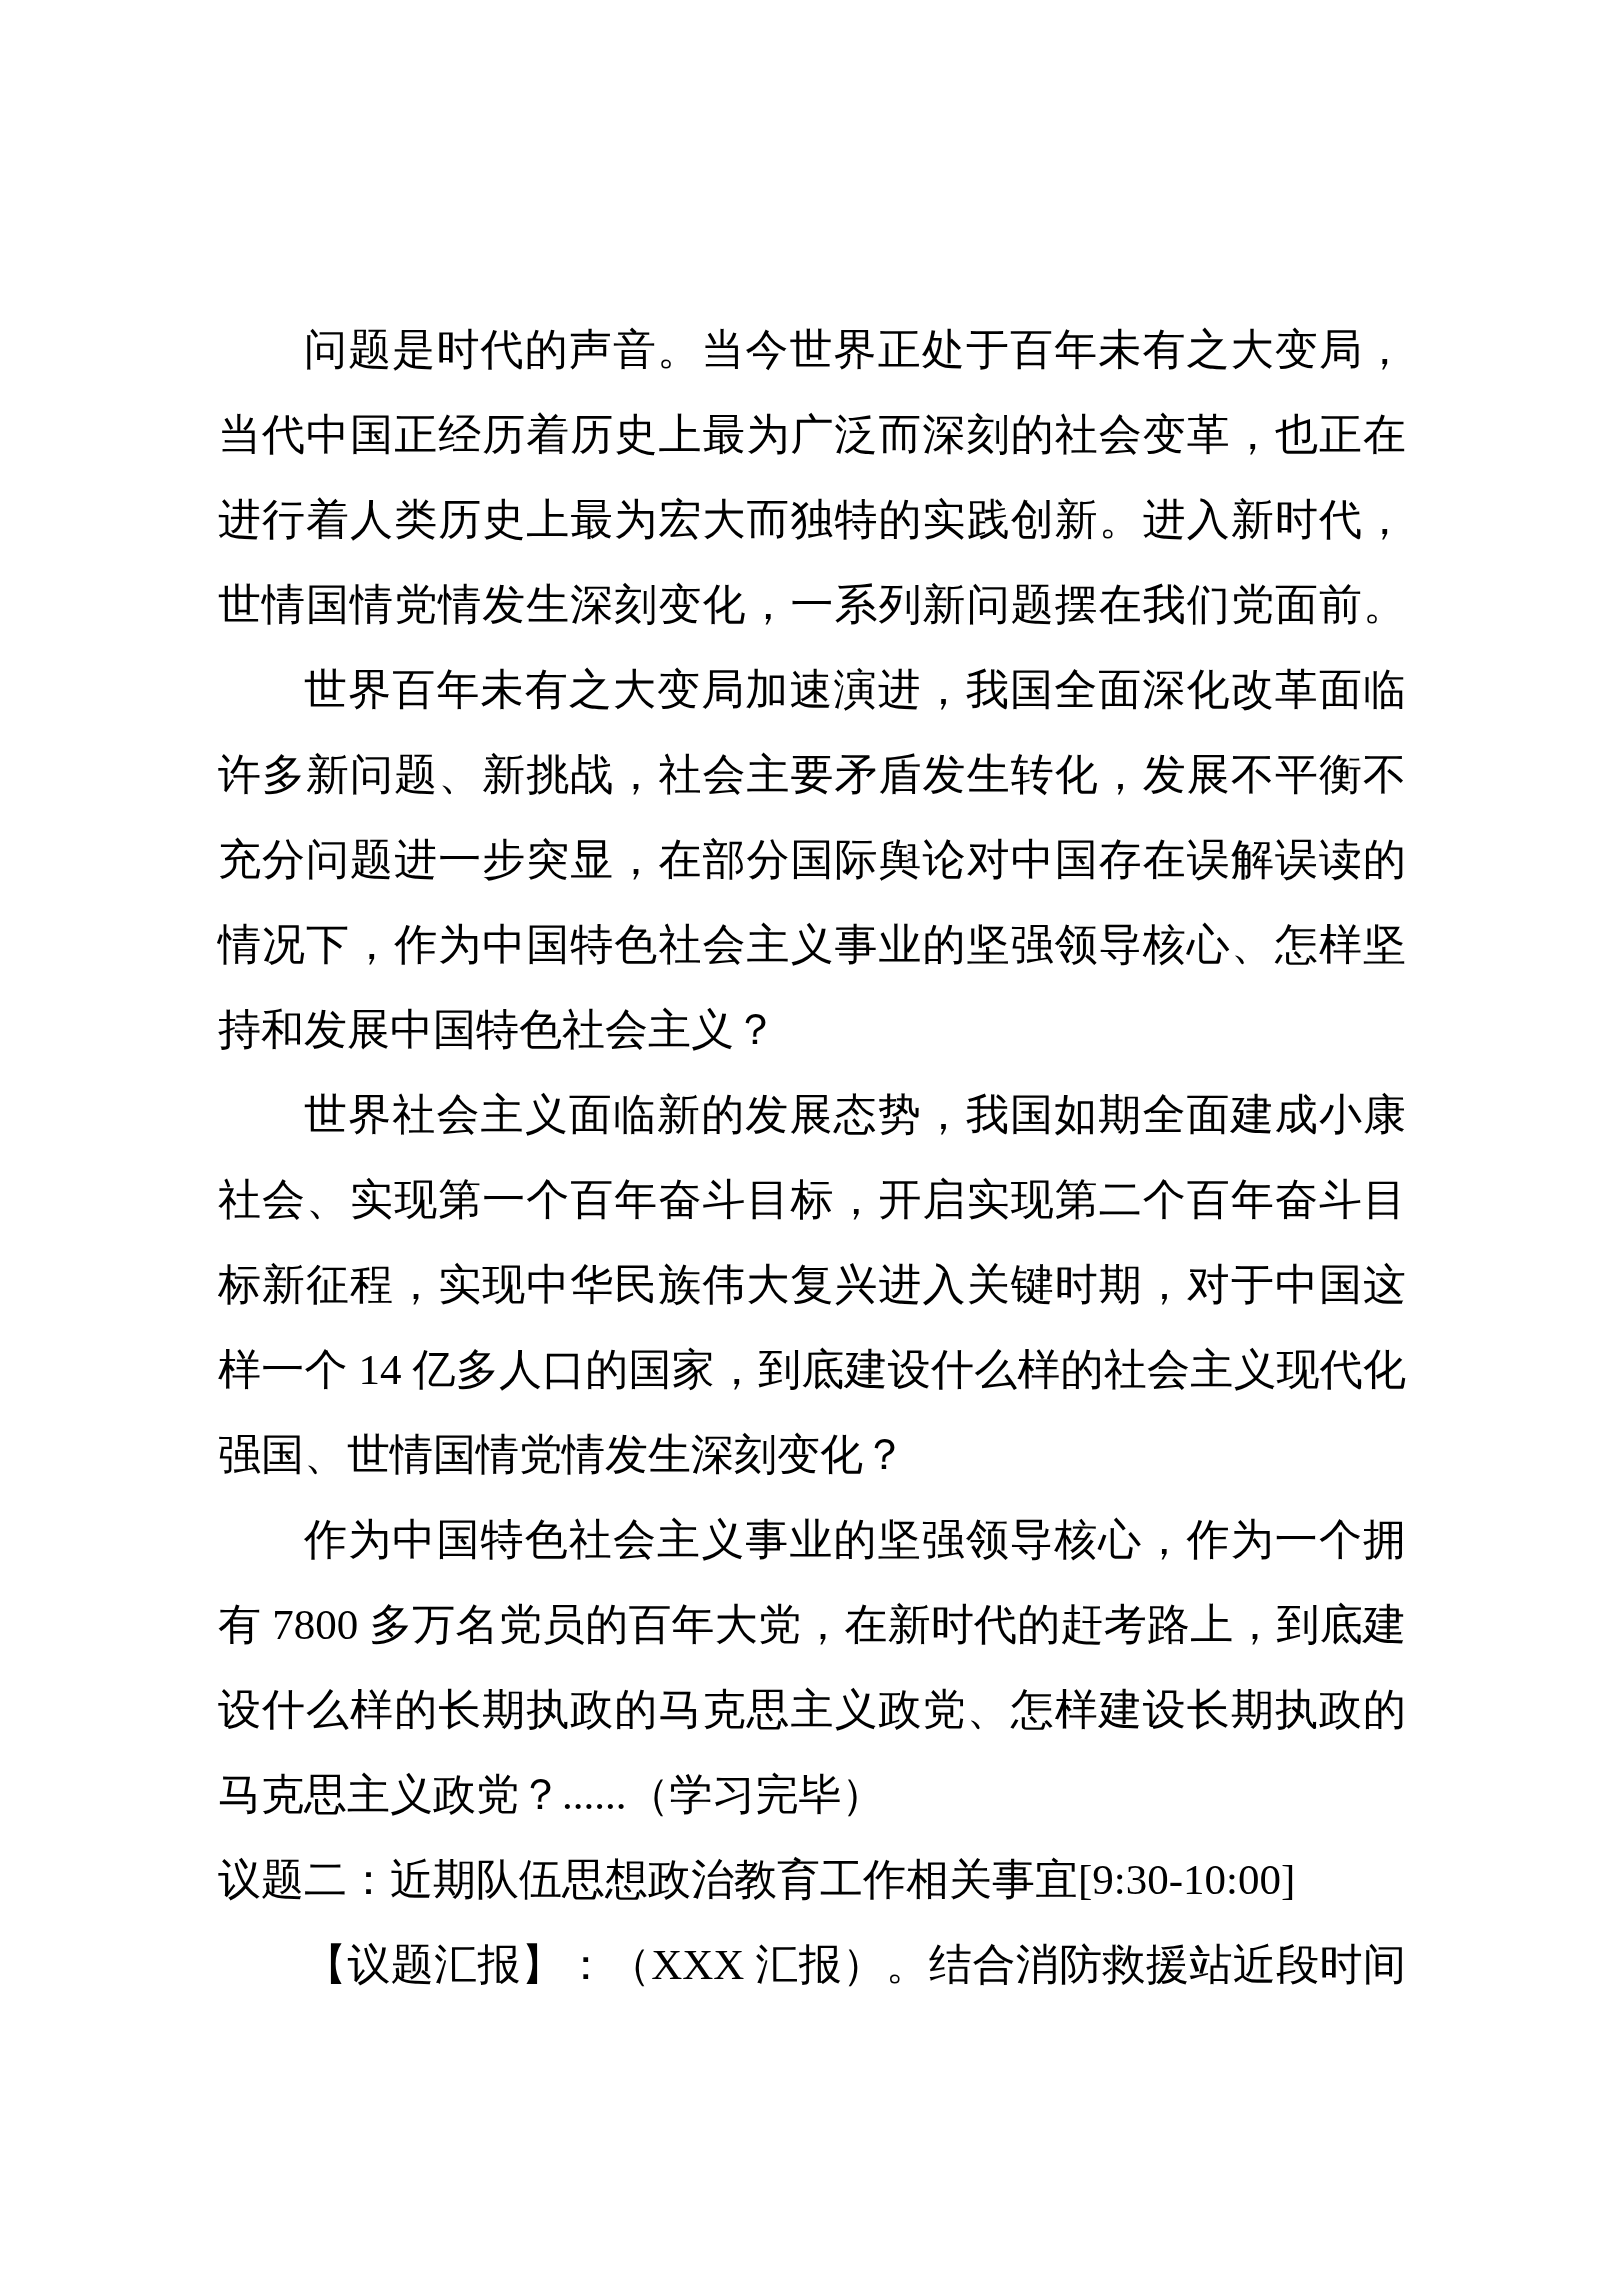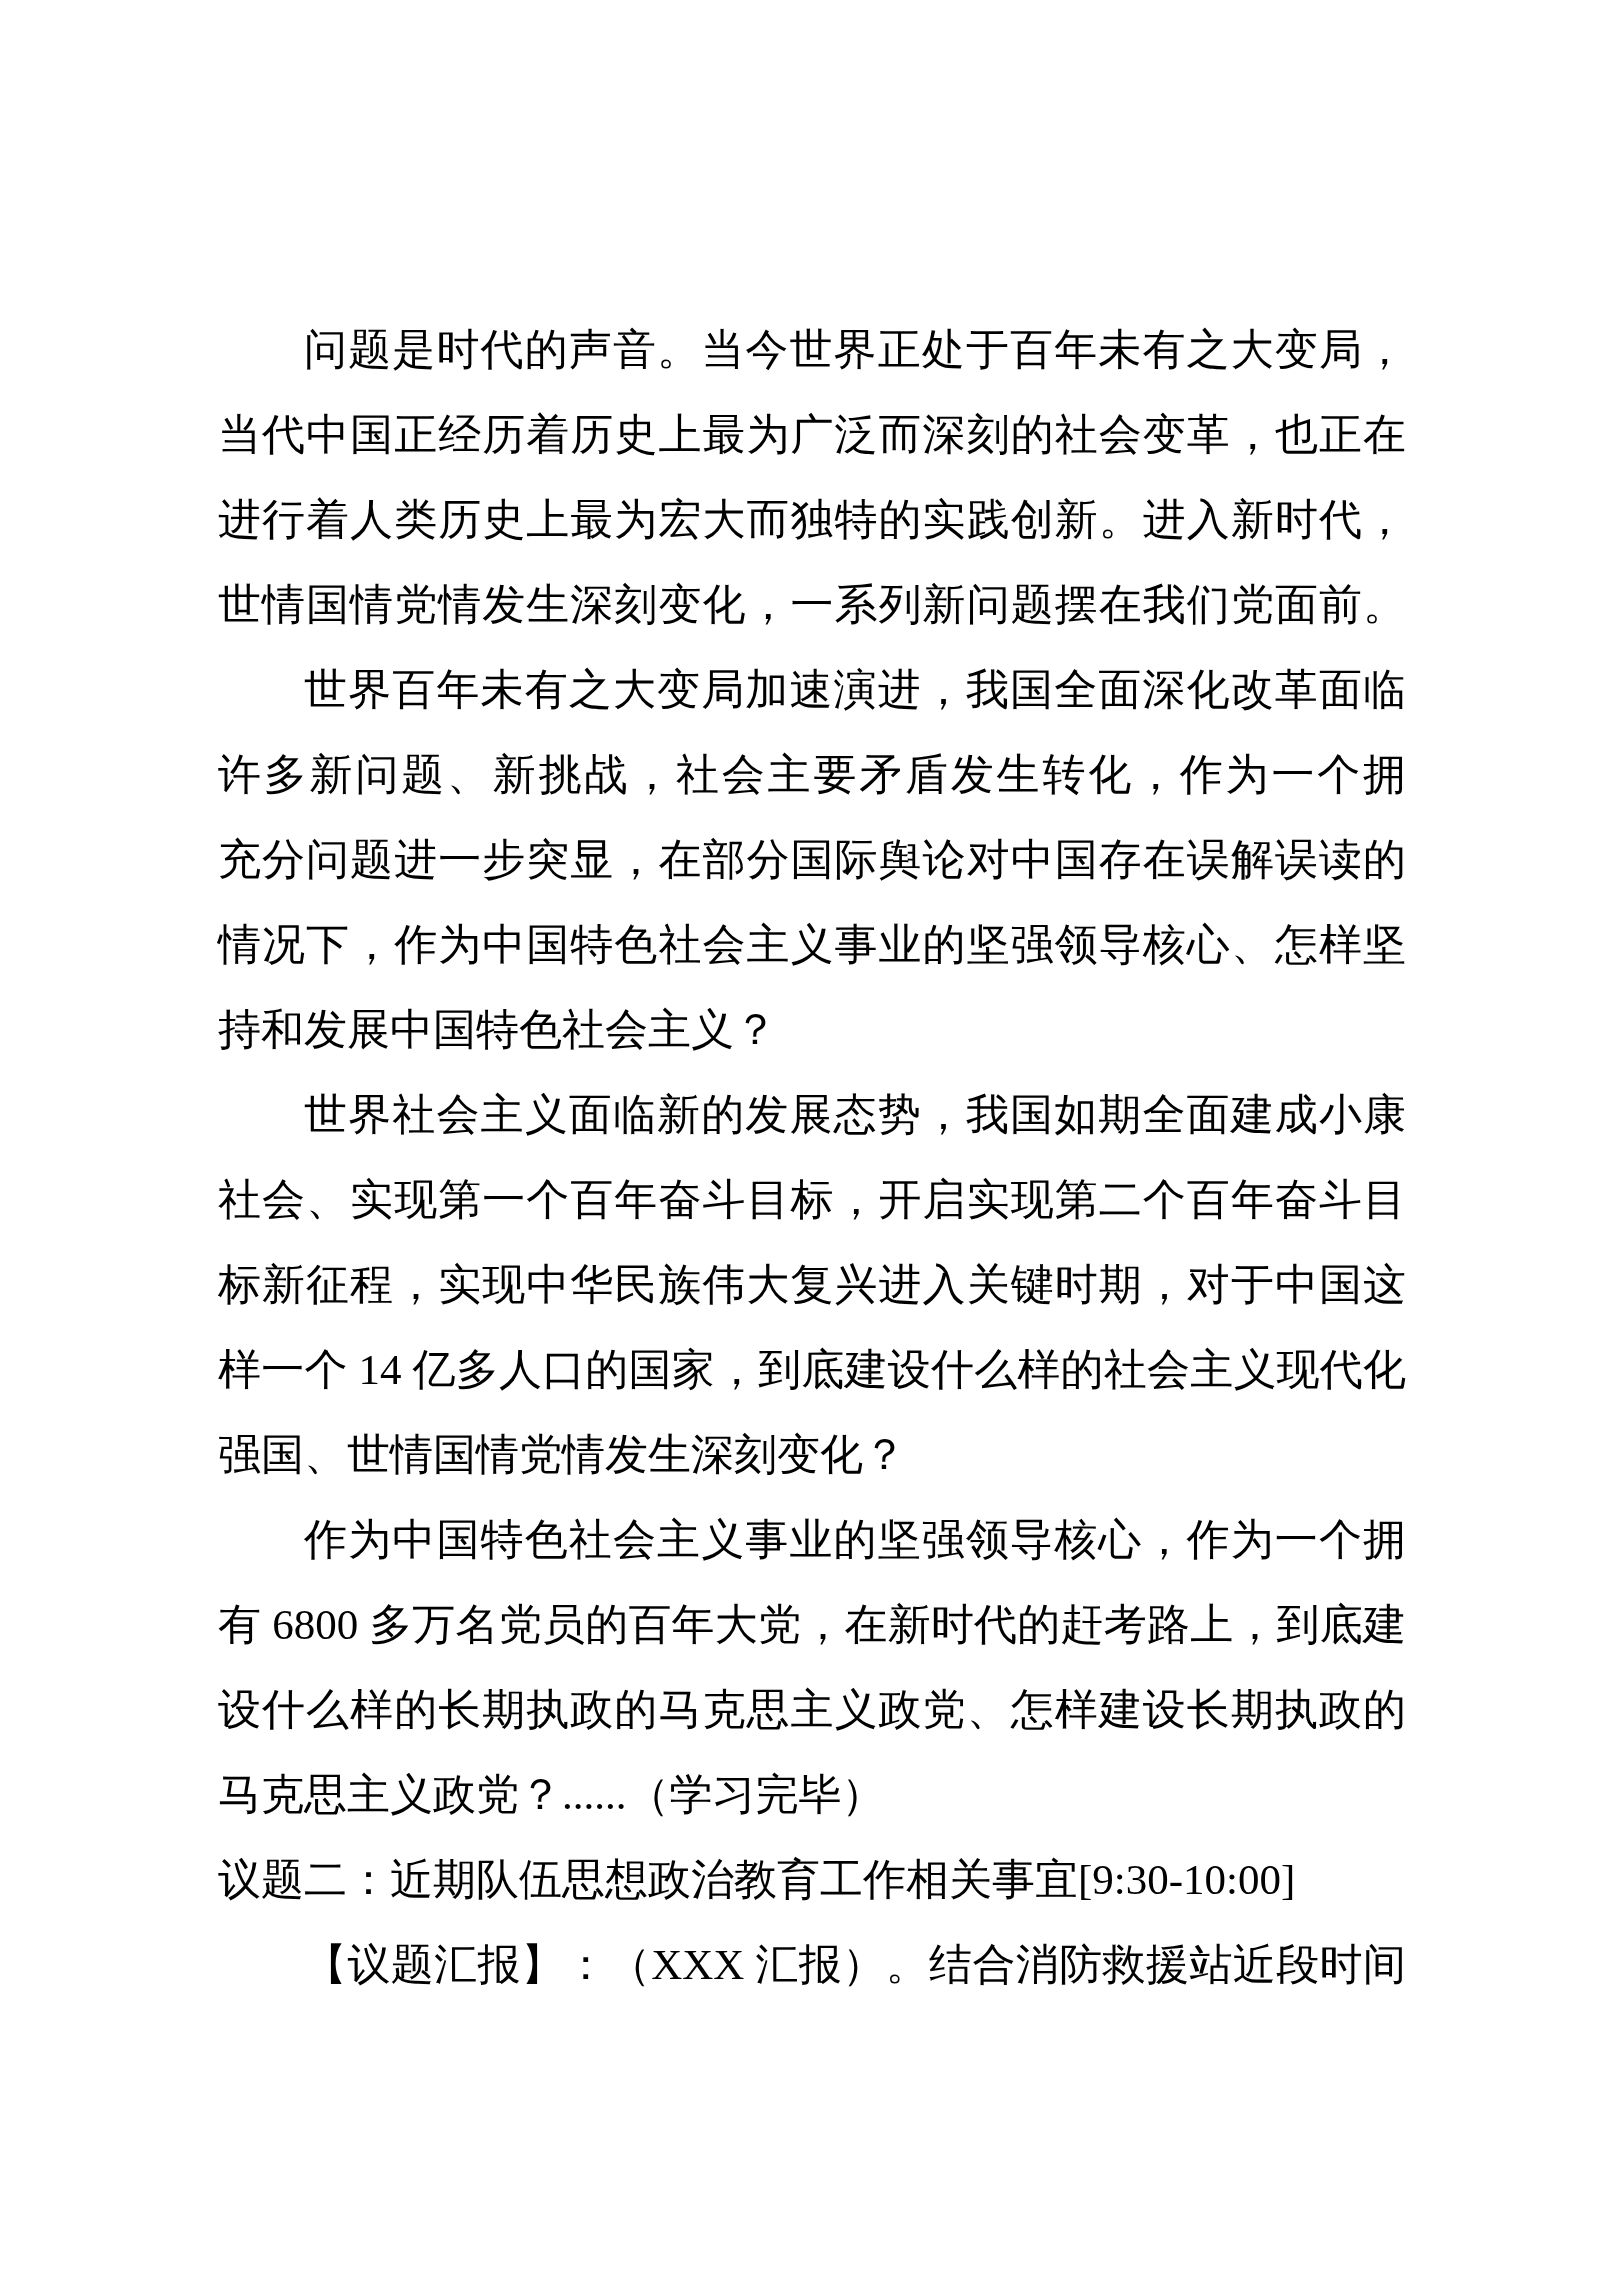--- a/index.html
+++ b/index.html
@@ -45,30 +45,30 @@
 </head>
 <body>
 
 <main class="page">
   <section class="text-block">
       <div class="line indent justify">问题是时代的声音。当今世界正处于百年未有之大变局，</div>
       <div class="line justify">当代中国正经历着历史上最为广泛而深刻的社会变革，也正在</div>
       <div class="line justify">进行着人类历史上最为宏大而独特的实践创新。进入新时代，</div>
       <div class="line justify">世情国情党情发生深刻变化，一系列新问题摆在我们党面前。</div>
       <div class="line indent justify">世界百年未有之大变局加速演进，我国全面深化改革面临</div>
-      <div class="line justify">许多新问题、新挑战，社会主要矛盾发生转化，作为一个拥</div>
+      <div class="line justify">许多新问题、新挑战，社会主要矛盾发生转化，发展不平衡不</div>
       <div class="line justify">充分问题进一步突显，在部分国际舆论对中国存在误解误读的</div>
       <div class="line justify">情况下，作为中国特色社会主义事业的坚强领导核心、怎样坚</div>
       <div class="line">持和发展中国特色社会主义？</div>
       <div class="line indent justify">世界社会主义面临新的发展态势，我国如期全面建成小康</div>
       <div class="line justify">社会、实现第一个百年奋斗目标，开启实现第二个百年奋斗目</div>
       <div class="line justify">标新征程，实现中华民族伟大复兴进入关键时期，对于中国这</div>
       <div class="line justify">样一个 14 亿多人口的国家，到底建设什么样的社会主义现代化</div>
       <div class="line">强国、世情国情党情发生深刻变化？</div>
       <div class="line indent justify">作为中国特色社会主义事业的坚强领导核心，作为一个拥</div>
-      <div class="line justify">有 6800 多万名党员的百年大党，在新时代的赶考路上，到底建</div>
+      <div class="line justify">有 7800 多万名党员的百年大党，在新时代的赶考路上，到底建</div>
       <div class="line justify">设什么样的长期执政的马克思主义政党、怎样建设长期执政的</div>
       <div class="line">马克思主义政党？......（学习完毕）</div>
       <div class="line"><span class="bold">议题二：近期队伍思想政治教育工作相关事宜</span><span class="">[9:30-10:00]</span></div>
       <div class="line indent justify"><span class="">【议题汇报】：（XXX 汇报）。结合消防救援站近段时间</span></div>
     </section>
 </main>
 
 
 </body></html>

